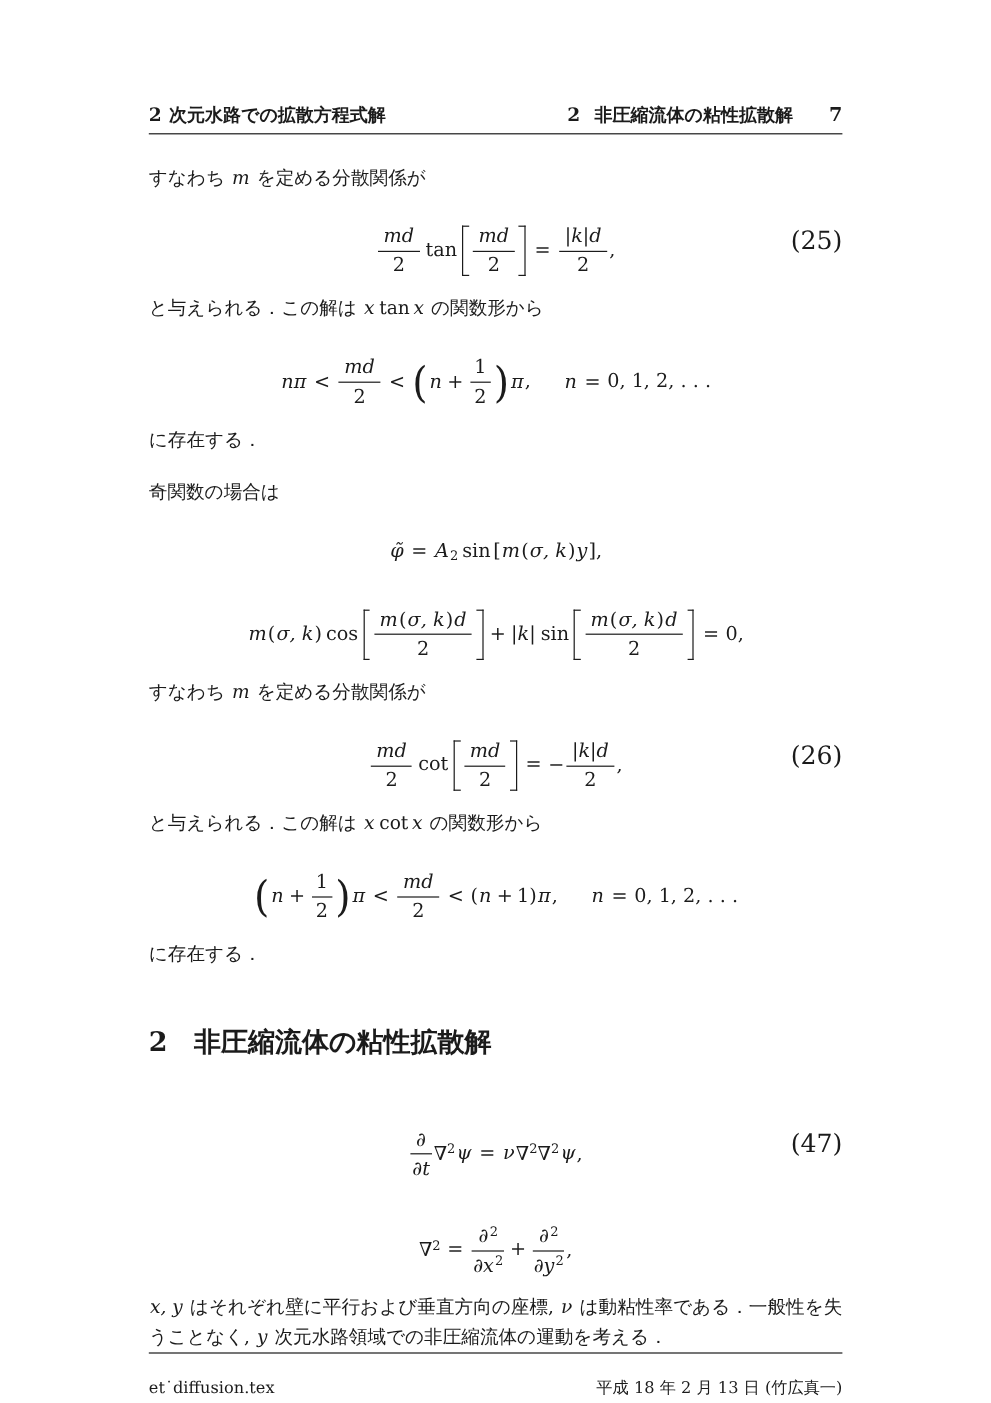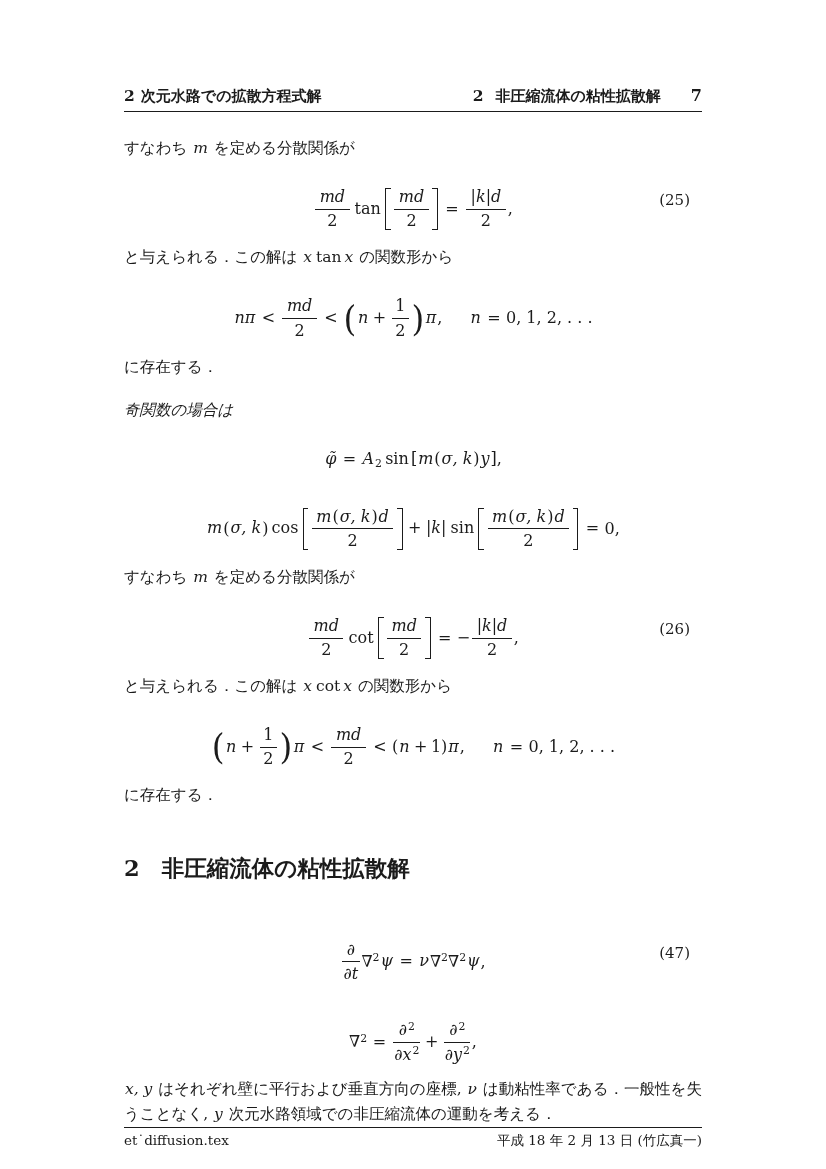--- a/index.html
+++ b/index.html
@@ -20,26 +20,26 @@
   }
   .hnum { font-family:"DejaVu Serif","Liberation Serif",serif; font-size:15.5px; }
   .header-left, .header-right { display:flex; align-items:baseline; }
   .header-left .hnum { margin-right:6px; }
   .header-right .hnum { margin-right:12px; }
   .page-number { margin-left:30px; font-family:"DejaVu Serif","Liberation Serif",serif; font-size:16px; }
   
   .para { line-height:1.62; margin:0; text-align:justify; }
   .mt-first { margin-top:24px; }
   .mt-line  { margin-top:4px; }
-  .mt-gap   { margin-top:18px;font-style:italic; }
+  .mt-gap   { margin-top:18px; }
   .mt-para  { margin-top:2px; }
   
   .disp { position:relative; text-align:center; margin:10px 0; font-size:16px; line-height:1.3; }
   .eq-line { display:inline-block; white-space:nowrap;margin-top:16px; }
-  .eq-tag { position:absolute; right:12px; top:50%; transform:translateY(-50%); font-size:15px; }
+  .eq-tag { position:absolute; right:0; top:50%; transform:translateY(-50%); font-size:21px; }
   
   .tk-v { font-style:italic; margin:0 0.06em; }
   .tk-r { }
   .tk-f { margin:0 0.14em 0 0.2em; }
   .tk-rel { margin:0 0.34em; }
   .tk-op { margin:0 0.22em; }
   .tk-sup { font-size:68%; vertical-align:0.5em; font-style:normal; }
   .tk-sub { font-size:68%; vertical-align:-0.25em; font-style:normal; }
   .frac { display:inline-block; text-align:center; vertical-align:middle; margin:0 0.12em; line-height:1.25; }
   .frac .num { display:block; border-bottom:1px solid currentColor; padding:0 0.22em 0.1em 0.22em; }
@@ -52,21 +52,21 @@
   
   .section-heading {
     display:flex; align-items:baseline; margin:44px 0 30px 0;
     font-weight:bold; font-size:22.5px;
     font-family:"DejaVu Sans","Liberation Sans",sans-serif;
   }
   .section-heading .snum { font-family:"DejaVu Serif","Liberation Serif",serif; margin-right:22px; }
   
   .page-footer {
     margin-top:auto; flex:0 0 auto;
-    border-top:1.2px solid #1b1b1b; padding-top:4px;
+    border-top:1.2px solid #1b1b1b; padding-top:20px;
     display:flex; justify-content:space-between; align-items:baseline;
     font-size:13.5px;
   }
 </style>
 </head>
 <body>
 
 <div class="page">
 
   <div class="page-header">

